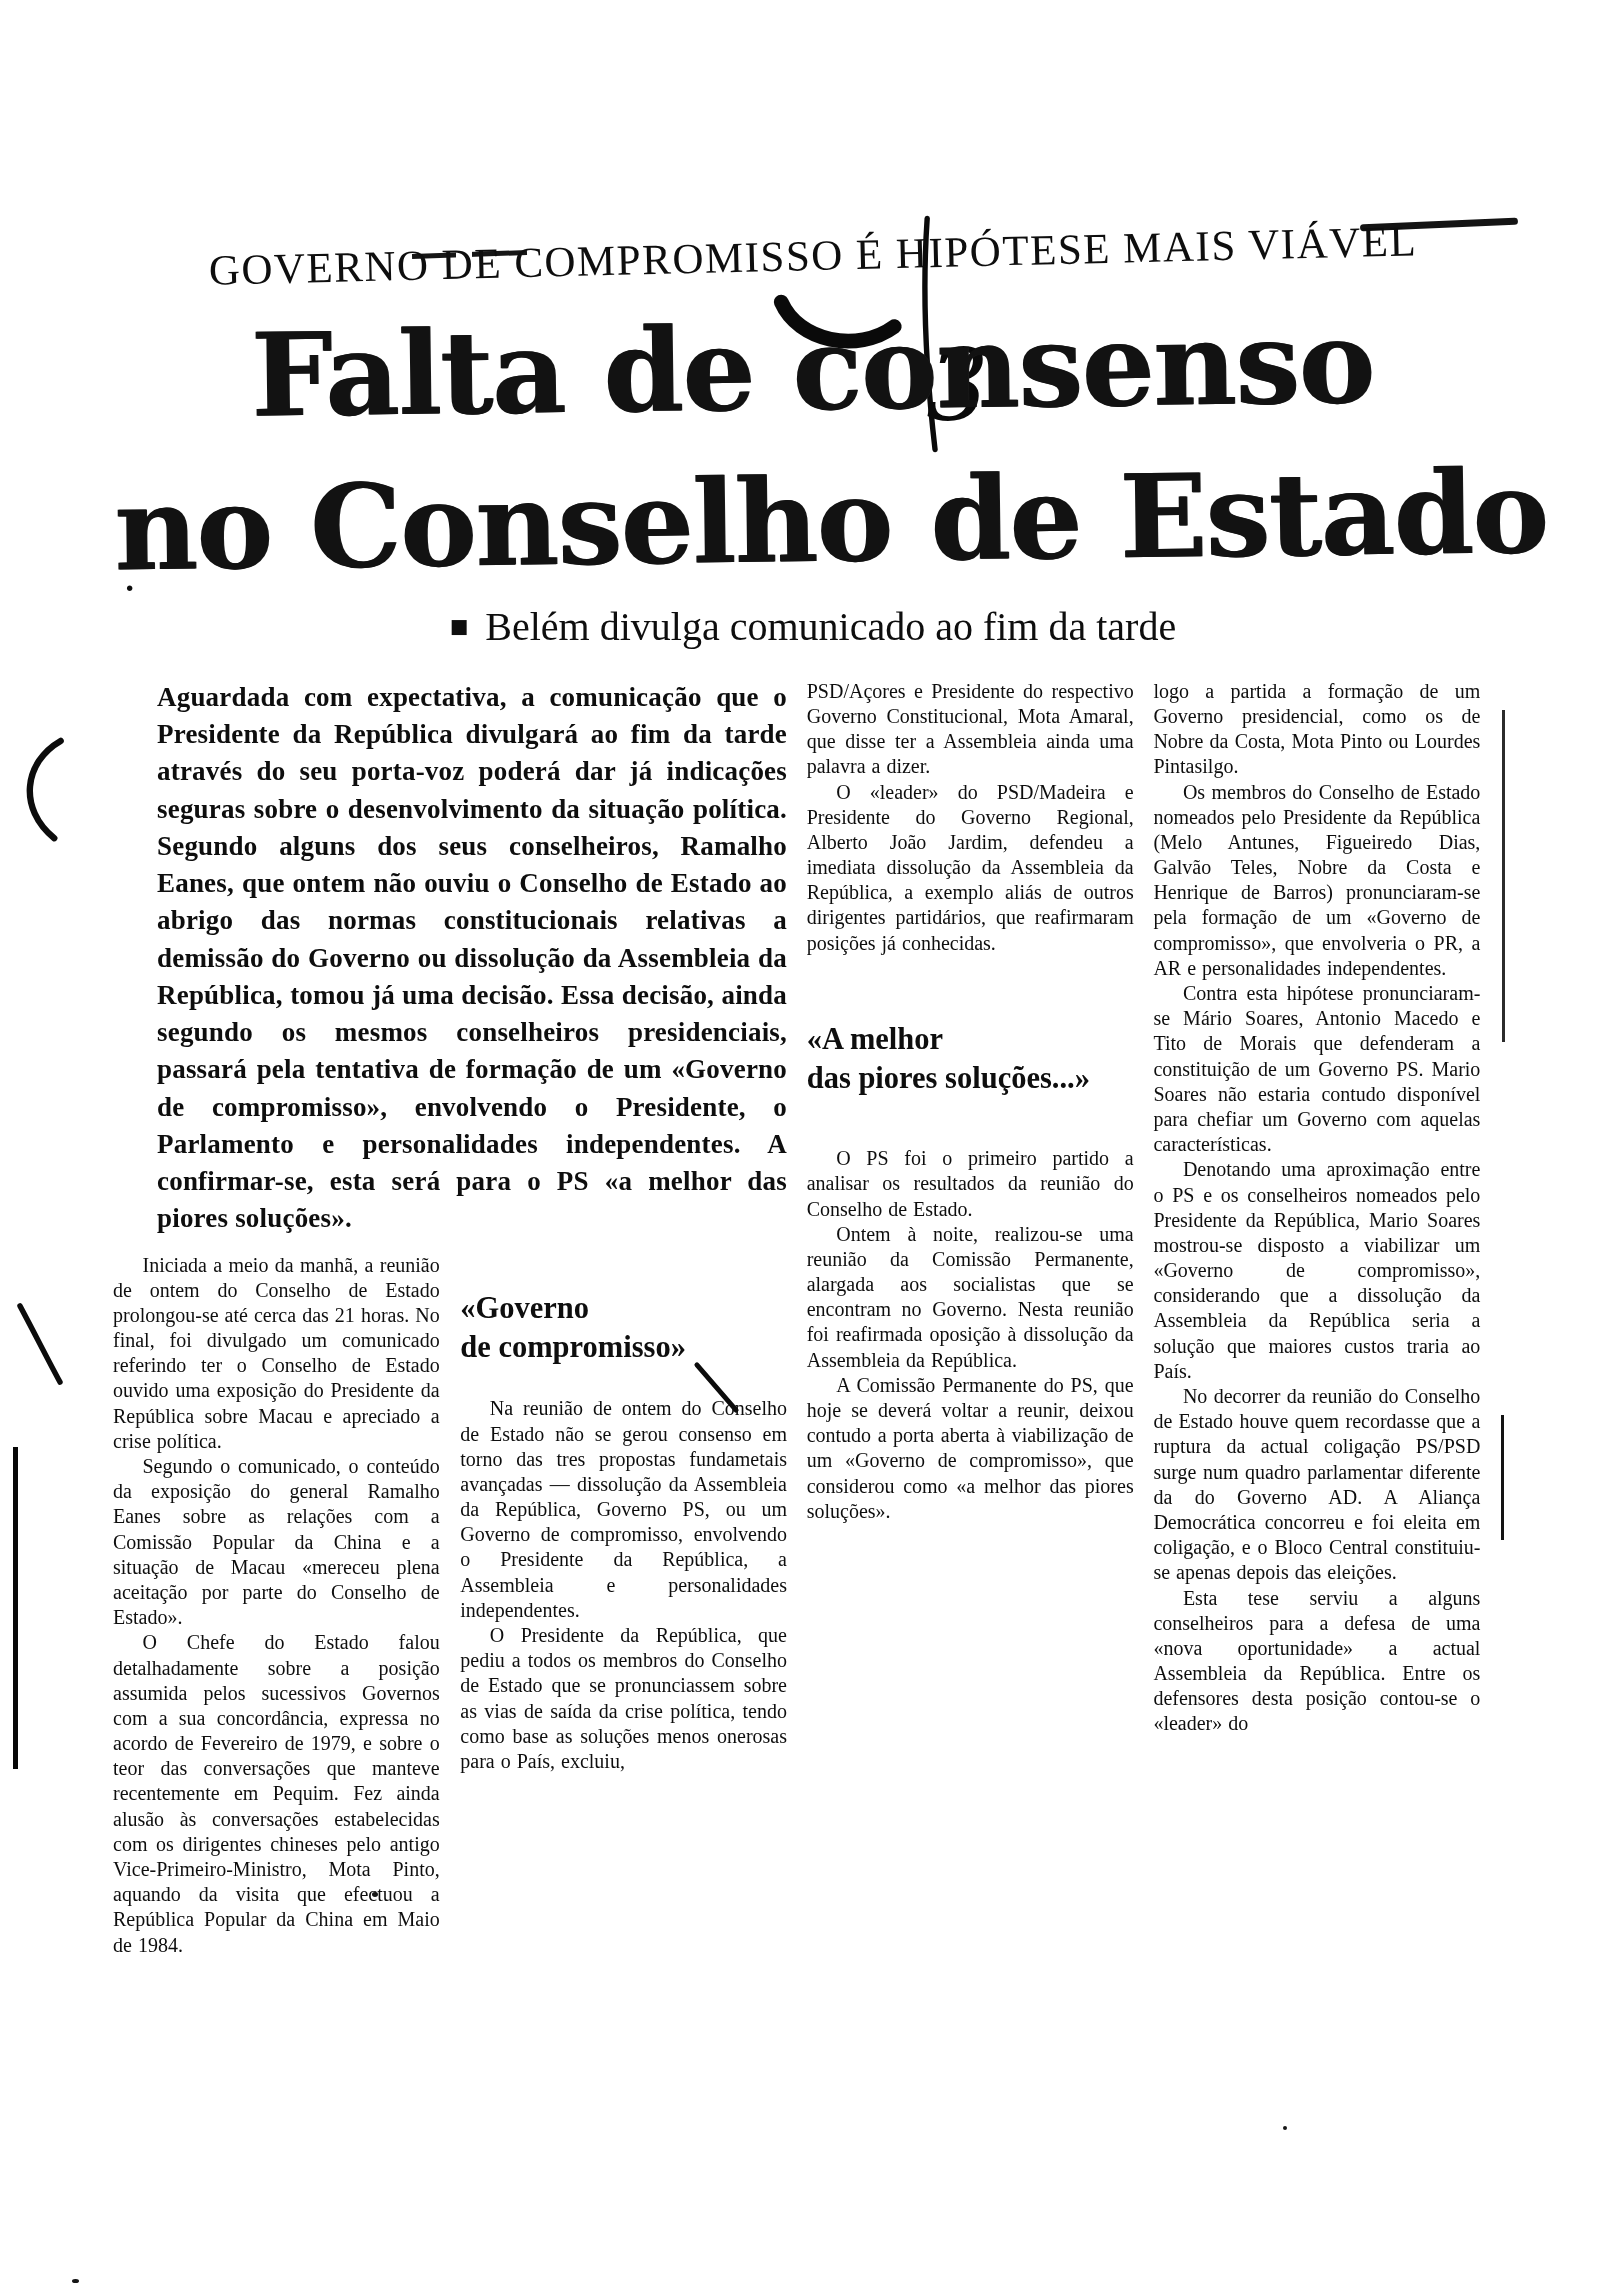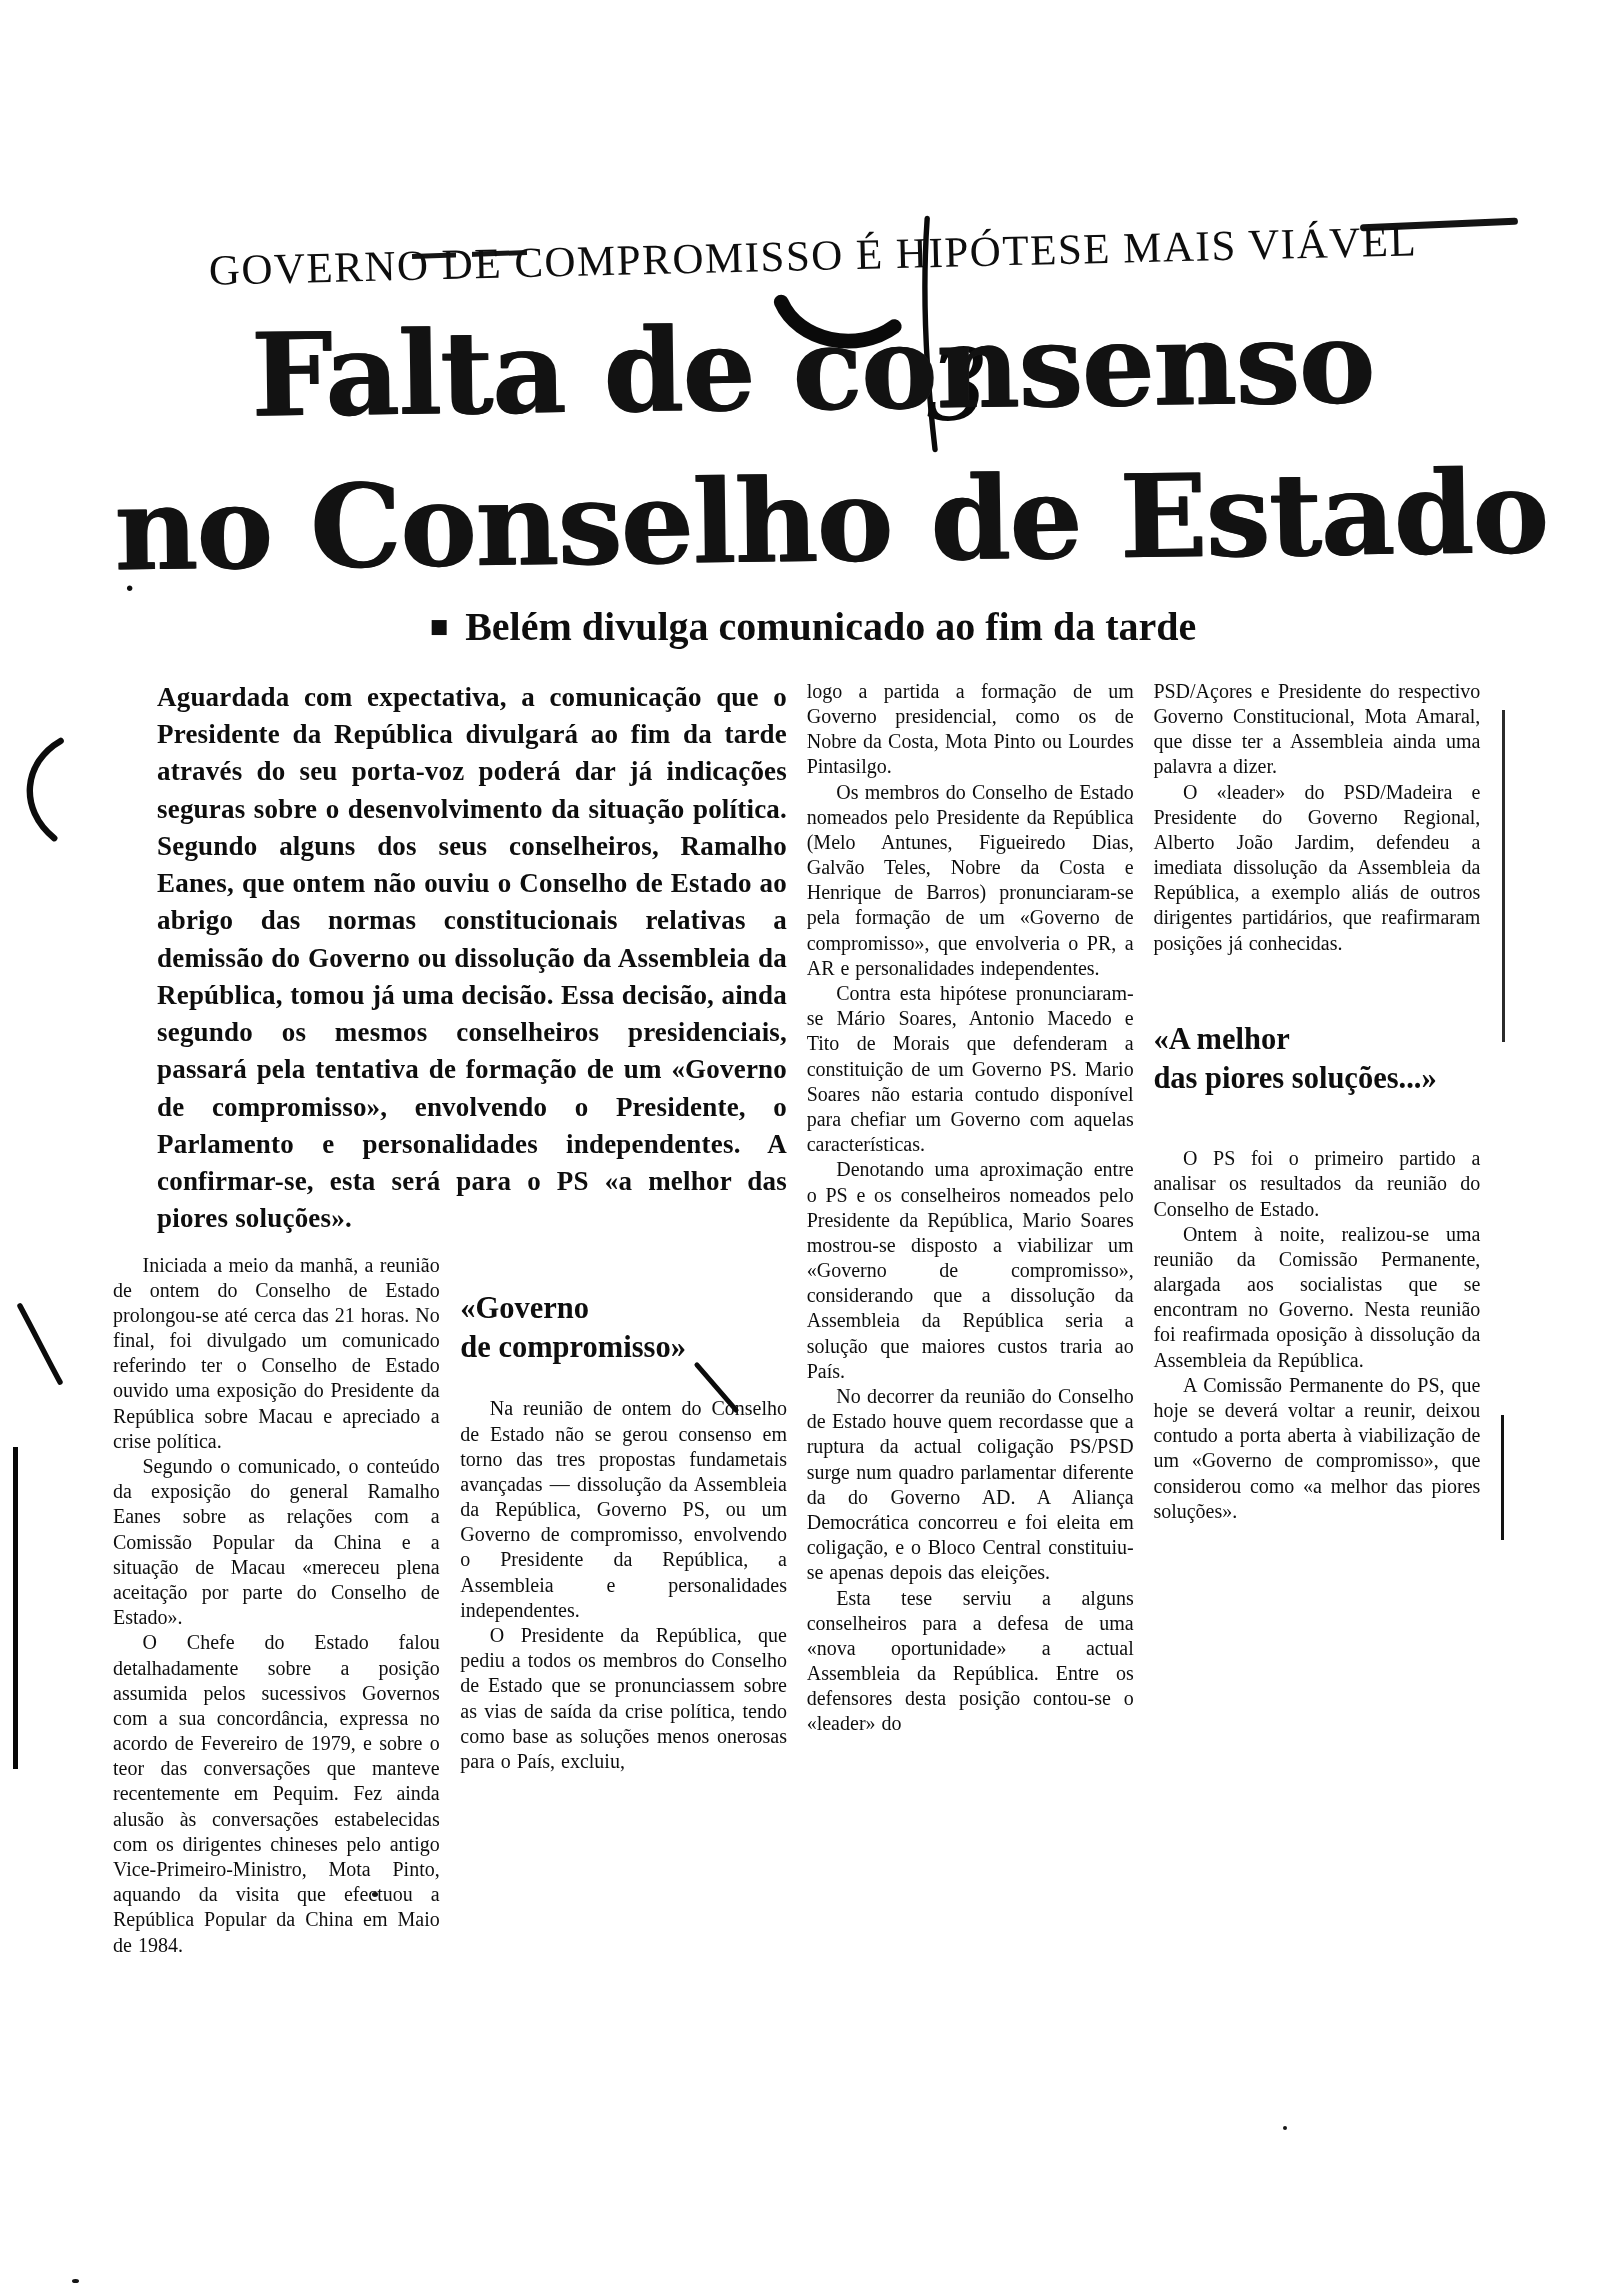--- a/index.html
+++ b/index.html
@@ -35,21 +35,21 @@
     letter-spacing:-1.5px;
     transform:rotate(-0.7deg);
     color:#121212;
     text-shadow:1px 0 0 #1a1a1a;
   }
   .hl-line{display:block;white-space:nowrap;}
   .subhead{
     margin-top:6.9px;
     text-align:center;
     font-size:40px;
-    font-weight:700;
+    font-weight:400;
     white-space:nowrap;
   }
   .subhead-bullet{
     display:inline-block;
     font-size:31px;
     transform:translateY(-2.9px);
     margin-right:16.7px;
   }
   
   .main{
@@ -169,36 +169,36 @@
             <h3 class="col-subhead">
               <span class="sh-line">«Governo</span>
               <span class="sh-line">de compromisso»</span>
             </h3>
             <p>Na reunião de ontem do Conselho de Estado não se gerou consenso em torno das tres propostas fundametais avançadas — dissolução da Assembleia da República, Governo PS, ou um Governo de compromisso, envolvendo o Presidente da República, a Assembleia e personalidades independentes.</p>
             <p>O Presidente da República, que pediu a todos os membros do Conselho de Estado que se pronunciassem sobre as vias de saída da crise política, tendo como base as soluções menos onerosas para o País, excluiu,</p>
           </div>
         </div>
       </div>
 
-      <div class="col col3">
-        <p class="noindent">logo a partida a formação de um Governo presidencial, como os de Nobre da Costa, Mota Pinto ou Lourdes Pintasilgo.</p>
-        <p>Os membros do Conselho de Estado nomeados pelo Presidente da República (Melo Antunes, Figueiredo Dias, Galvão Teles, Nobre da Costa e Henrique de Barros) pronunciaram-se pela formação de um «Governo de compromisso», que envolveria o PR, a AR e personalidades independentes.</p>
-        <p>Contra esta hipótese pronunciaram-se Mário Soares, Antonio Macedo e Tito de Morais que defenderam a constituição de um Governo PS. Mario Soares não estaria contudo disponível para chefiar um Governo com aquelas características.</p>
-        <p>Denotando uma aproximação entre o PS e os conselheiros nomeados pelo Presidente da República, Mario Soares mostrou-se disposto a viabilizar um «Governo de compromisso», considerando que a dissolução da Assembleia da República seria a solução que maiores custos traria ao País.</p>
-        <p>No decorrer da reunião do Conselho de Estado houve quem recordasse que a ruptura da actual coligação PS/PSD surge num quadro parlamentar diferente da do Governo AD. A Aliança Democrática concorreu e foi eleita em coligação, e o Bloco Central constituiu-se apenas depois das eleições.</p>
-        <p>Esta tese serviu a alguns conselheiros para a defesa de uma «nova oportunidade» a actual Assembleia da República. Entre os defensores desta posição contou-se o «leader» do</p>
-      </div>
-
       <div class="col col4">
         <p class="noindent">PSD/Açores e Presidente do respectivo Governo Constitucional, Mota Amaral, que disse ter a Assembleia ainda uma palavra a dizer.</p>
         <p>O «leader» do PSD/Madeira e Presidente do Governo Regional, Alberto João Jardim, defendeu a imediata dissolução da Assembleia da República, a exemplo aliás de outros dirigentes partidários, que reafirmaram posições já conhecidas.</p>
         <h3 class="col-subhead">
           <span class="sh-line">«A melhor</span>
           <span class="sh-line">das piores soluções...»</span>
         </h3>
         <p>O PS foi o primeiro partido a analisar os resultados da reunião do Conselho de Estado.</p>
         <p>Ontem à noite, realizou-se uma reunião da Comissão Permanente, alargada aos socialistas que se encontram no Governo. Nesta reunião foi reafirmada oposição à dissolução da Assembleia da República.</p>
         <p>A Comissão Permanente do PS, que hoje se deverá voltar a reunir, deixou contudo a porta aberta à viabilização de um «Governo de compromisso», que considerou como «a melhor das piores soluções».</p>
       </div>
+
+      <div class="col col3">
+        <p class="noindent">logo a partida a formação de um Governo presidencial, como os de Nobre da Costa, Mota Pinto ou Lourdes Pintasilgo.</p>
+        <p>Os membros do Conselho de Estado nomeados pelo Presidente da República (Melo Antunes, Figueiredo Dias, Galvão Teles, Nobre da Costa e Henrique de Barros) pronunciaram-se pela formação de um «Governo de compromisso», que envolveria o PR, a AR e personalidades independentes.</p>
+        <p>Contra esta hipótese pronunciaram-se Mário Soares, Antonio Macedo e Tito de Morais que defenderam a constituição de um Governo PS. Mario Soares não estaria contudo disponível para chefiar um Governo com aquelas características.</p>
+        <p>Denotando uma aproximação entre o PS e os conselheiros nomeados pelo Presidente da República, Mario Soares mostrou-se disposto a viabilizar um «Governo de compromisso», considerando que a dissolução da Assembleia da República seria a solução que maiores custos traria ao País.</p>
+        <p>No decorrer da reunião do Conselho de Estado houve quem recordasse que a ruptura da actual coligação PS/PSD surge num quadro parlamentar diferente da do Governo AD. A Aliança Democrática concorreu e foi eleita em coligação, e o Bloco Central constituiu-se apenas depois das eleições.</p>
+        <p>Esta tese serviu a alguns conselheiros para a defesa de uma «nova oportunidade» a actual Assembleia da República. Entre os defensores desta posição contou-se o «leader» do</p>
+      </div>
     </section>
   </div>
 </div>
 
 
 </body></html>

